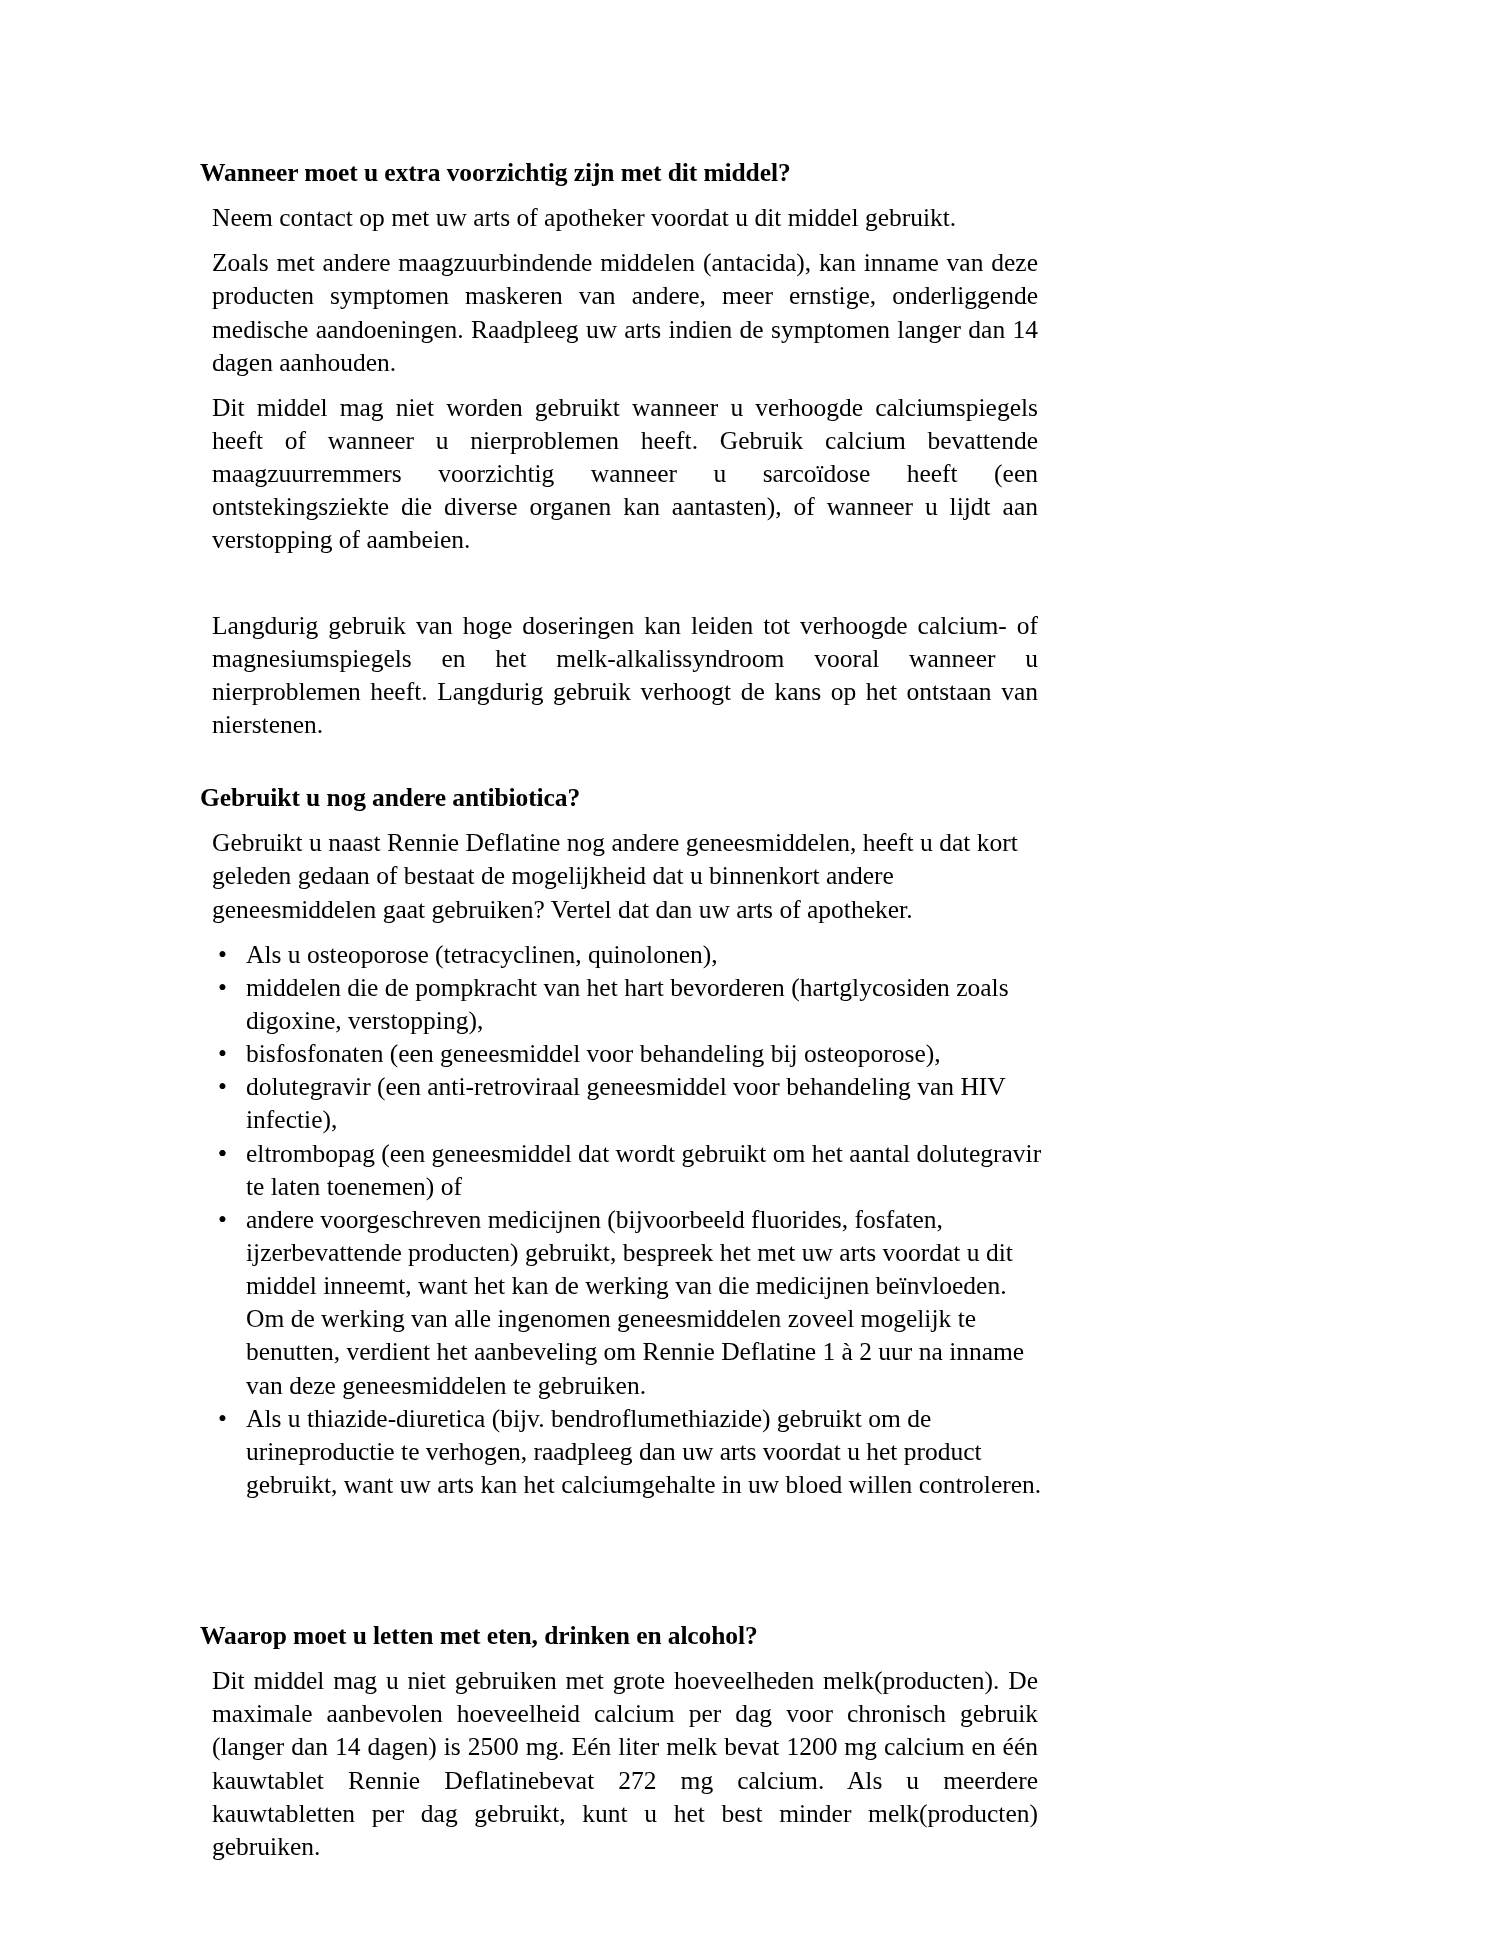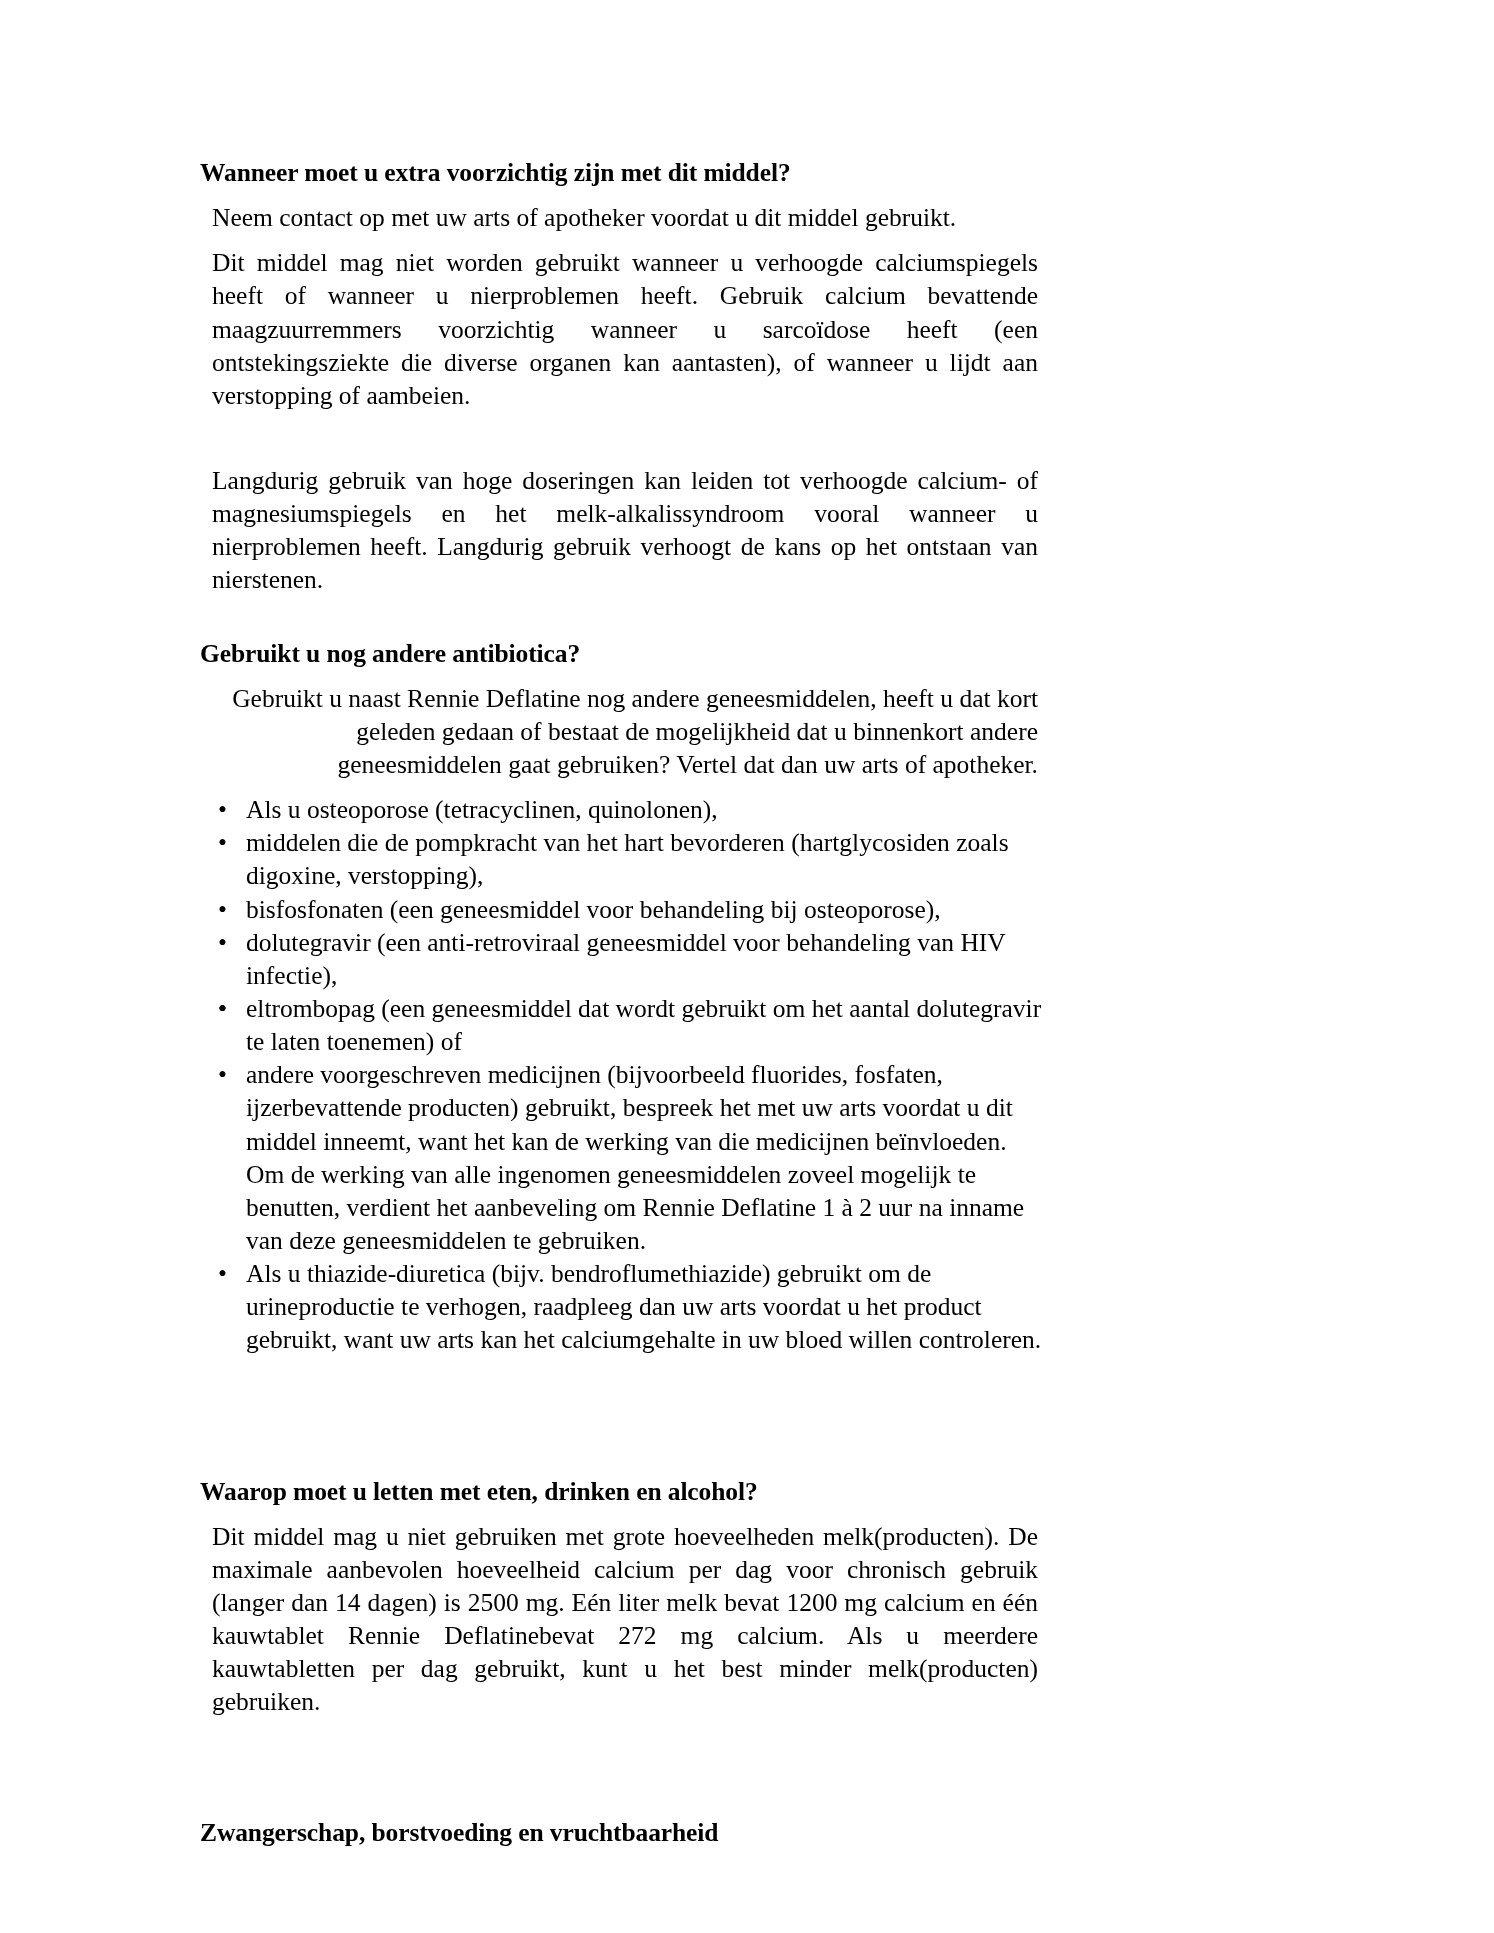--- a/index.html
+++ b/index.html
@@ -38,21 +38,21 @@
   }
   p.body-text {
     font-size: 25.5px;
     line-height: 1.30;
     margin: 12px;
     padding: 0;
     text-align: justify;
     text-justify: inter-word;
   }
   p.body-text.left {
-    text-align: right;
+    text-align: left;
   }
   .spacer-md { height: 28px; }
   .spacer-xl { height: 118px; }
   .spacer-xxl { height: 86px; }
 
   ul.bullet-list {
     list-style: none;
     margin: 0;
     padding: 0;
   }
@@ -76,20 +76,21 @@
   }
 </style>
 </head>
 <body>
 
 <div class="page">
   <div class="content">
 
     <h2 class="section-heading">Wanneer moet u extra voorzichtig zijn met dit middel?</h2>
     <p class="body-text">Neem contact op met uw arts of apotheker voordat u dit middel gebruikt.</p>
+    <p class="body-text">Zoals met andere maagzuurbindende middelen (antacida), kan inname van deze producten symptomen maskeren van andere, meer ernstige, onderliggende medische aandoeningen. Raadpleeg uw arts indien de symptomen langer dan 14 dagen aanhouden.</p>
     <p class="body-text">Dit middel mag niet worden gebruikt wanneer u verhoogde calciumspiegels heeft of wanneer u nierproblemen heeft. Gebruik calcium bevattende maagzuurremmers voorzichtig wanneer u sarcoïdose heeft (een ontstekingsziekte die diverse organen kan aantasten), of wanneer u lijdt aan verstopping of aambeien.</p>
     <div class="spacer-md"></div>
     <p class="body-text">Langdurig gebruik van hoge doseringen kan leiden tot verhoogde calcium- of magnesiumspiegels en het melk-alkalissyndroom vooral wanneer u nierproblemen heeft. Langdurig gebruik verhoogt de kans op het ontstaan van nierstenen.</p>
 
     <div class="spacer-md"></div>
 
     <h2 class="section-heading">Gebruikt u nog andere antibiotica?</h2>
     <p class="body-text left intro-indent">Gebruikt u naast Rennie Deflatine nog andere geneesmiddelen, heeft u dat kort geleden gedaan of bestaat de mogelijkheid dat u binnenkort andere geneesmiddelen gaat gebruiken? Vertel dat dan uw arts of apotheker.</p>
 
     <ul class="bullet-list">

